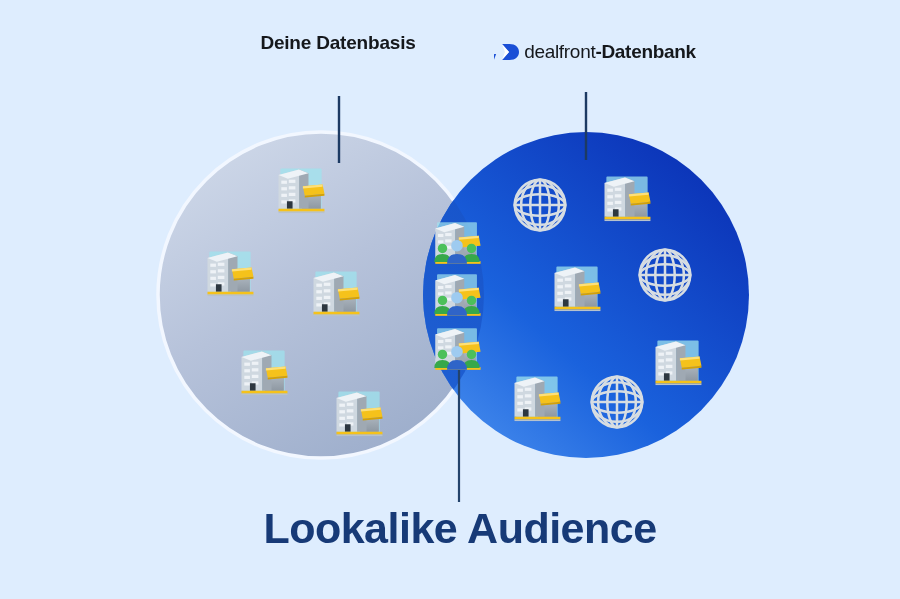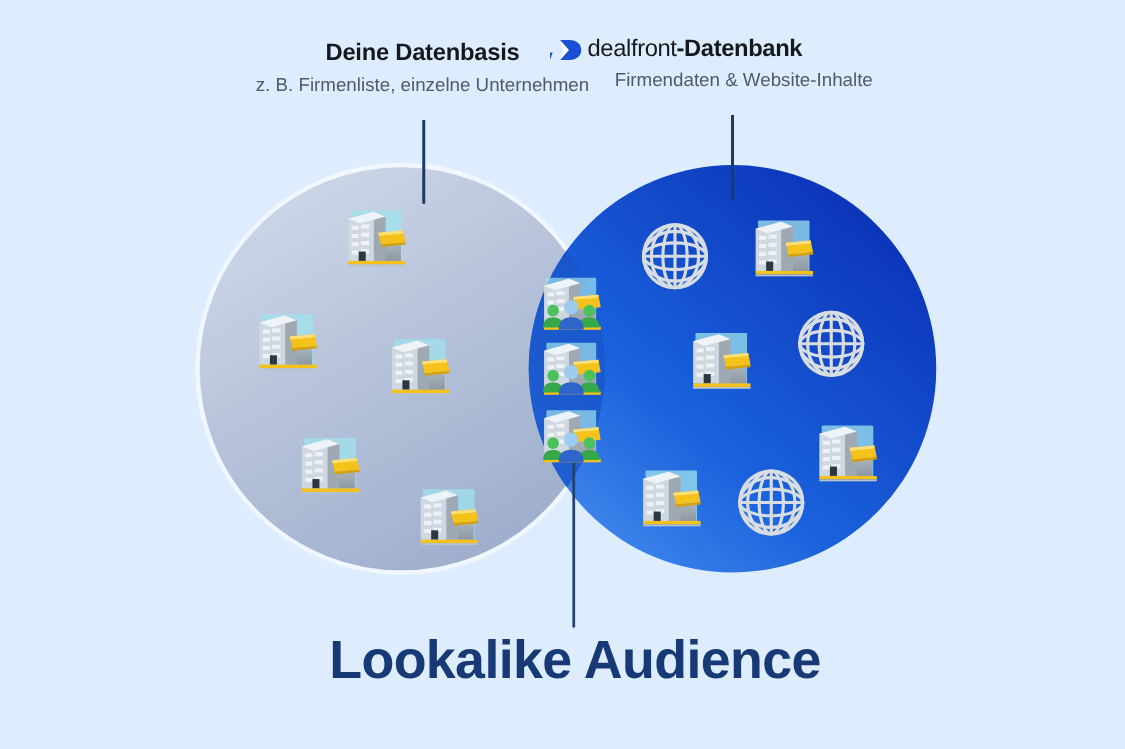--- a/index.html
+++ b/index.html
@@ -18,21 +18,21 @@
   .hdr-right{left:440px;top:29px;width:310px;}
 
   .hdr-title{
     font-size:19px;font-weight:bold;color:#15181c;
     letter-spacing:-0.2px;line-height:24px;white-space:nowrap;
   }
   .hdr-sub{
     font-size:15px;color:#4f5a69;line-height:21px;
     margin-top:3px;font-weight:400;
   }
-  .brandrow{display:flex;align-items:center;justify-content:flex-start;gap:4px;}
+  .brandrow{display:flex;align-items:center;justify-content:center;gap:4px;margin-top:12px;}
   .brand-logo{display:block;width:26px;height:20px;flex:0 0 auto;}
   .brand-text{
     font-size:19px;font-weight:bold;color:#15181c;white-space:nowrap;
     letter-spacing:-0.3px;
   }
   .brand-text .thin{font-weight:500;}
 
   
   #venn{position:absolute;left:0;top:0;}
 
@@ -190,31 +190,29 @@
 
     <g>
       <use href="#sym-buildpeople" x="428" y="214" width="58" height="58"></use>
       <use href="#sym-buildpeople" x="428" y="266" width="58" height="58"></use>
       <use href="#sym-buildpeople" x="428" y="320" width="58" height="58"></use>
     </g>
   </svg>
 
   <div class="hdr hdr-left">
     <div class="hdr-title">Deine Datenbasis</div>
-    <div class="hdr-sub">z. B. Firmenliste, einzelne Unternehmen</div>
   </div>
 
   <div class="hdr hdr-right">
     <div class="brandrow">
       <svg class="brand-logo" viewBox="0 0 52 40">
         <path d="M16 4 L31 4 C43 4 50 11 50 20 C50 29 43 36 31 36 L16 36 L30 20 Z" fill="#1a4fd6"></path>
         <path d="M16 4 L30 20 L16 36 L22 20 Z" fill="#ffffff"></path>
         <rect x="2" y="26" width="4" height="10" transform="skewX(-20)" fill="#f5b91b"></rect>
         <rect x="9" y="24" width="4" height="12" transform="skewX(-20)" fill="#1a4fd6"></rect>
       </svg>
       <div class="brand-text"><span class="thin">dealfront</span><span>-Datenbank</span></div>
     </div>
-    <div class="hdr-sub">Firmendaten &amp; Website-Inhalte</div>
   </div>
 
   <div class="bigtitle">Lookalike Audience</div>
 
 </div>
 
 </body></html>

